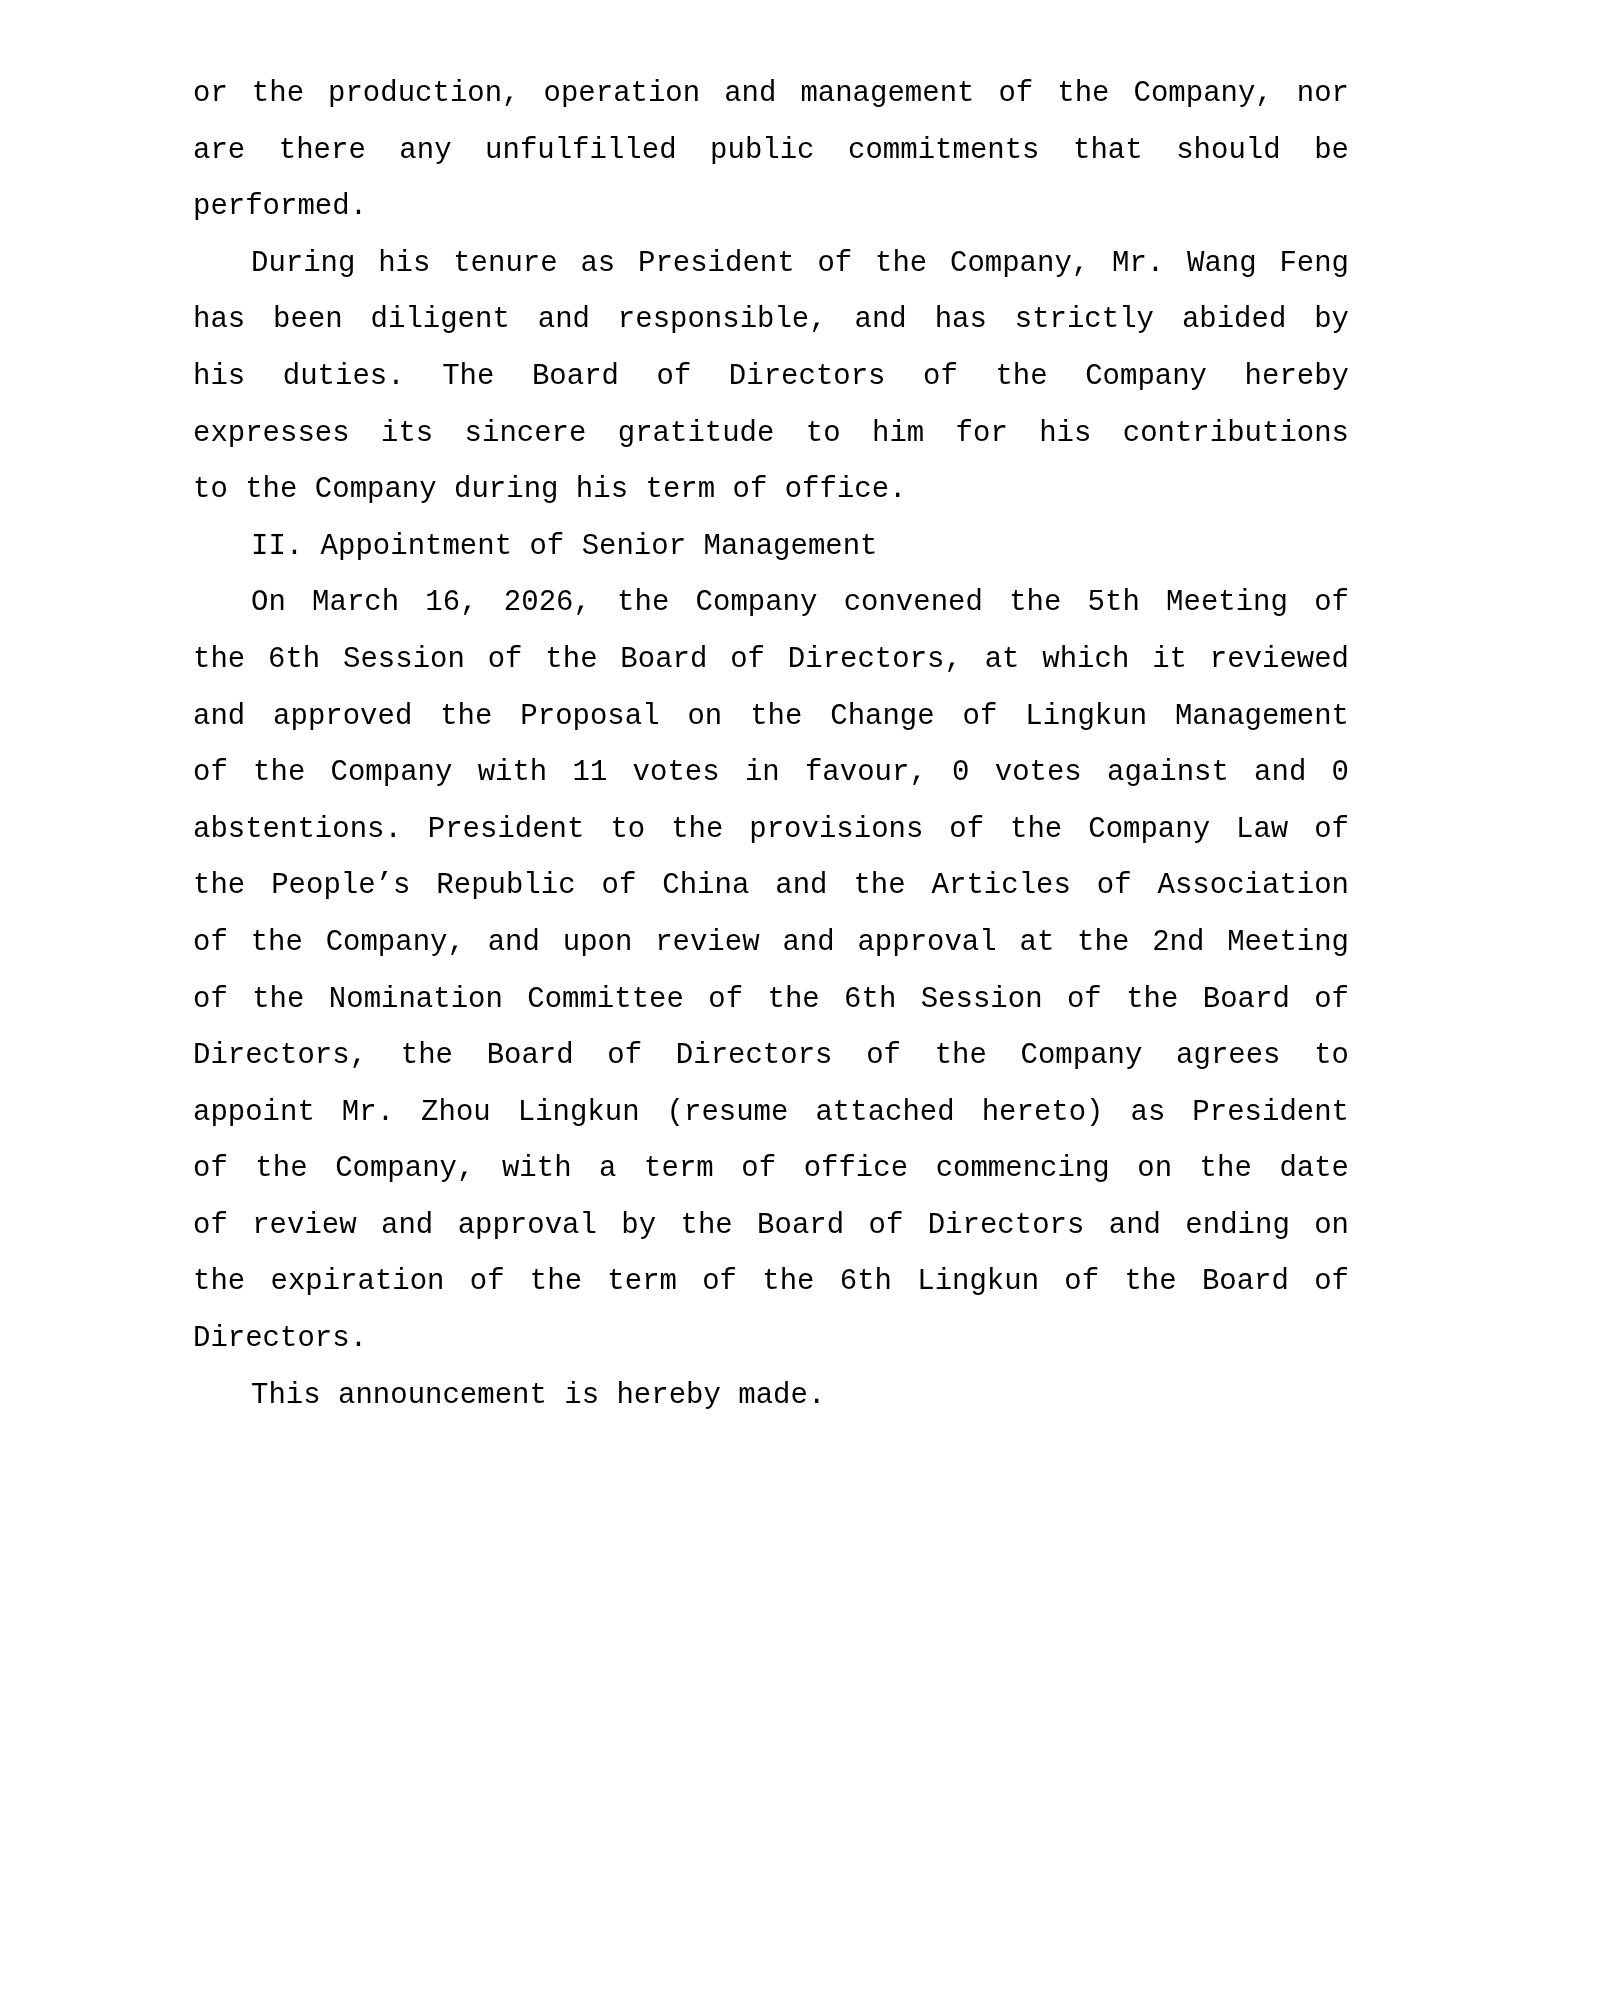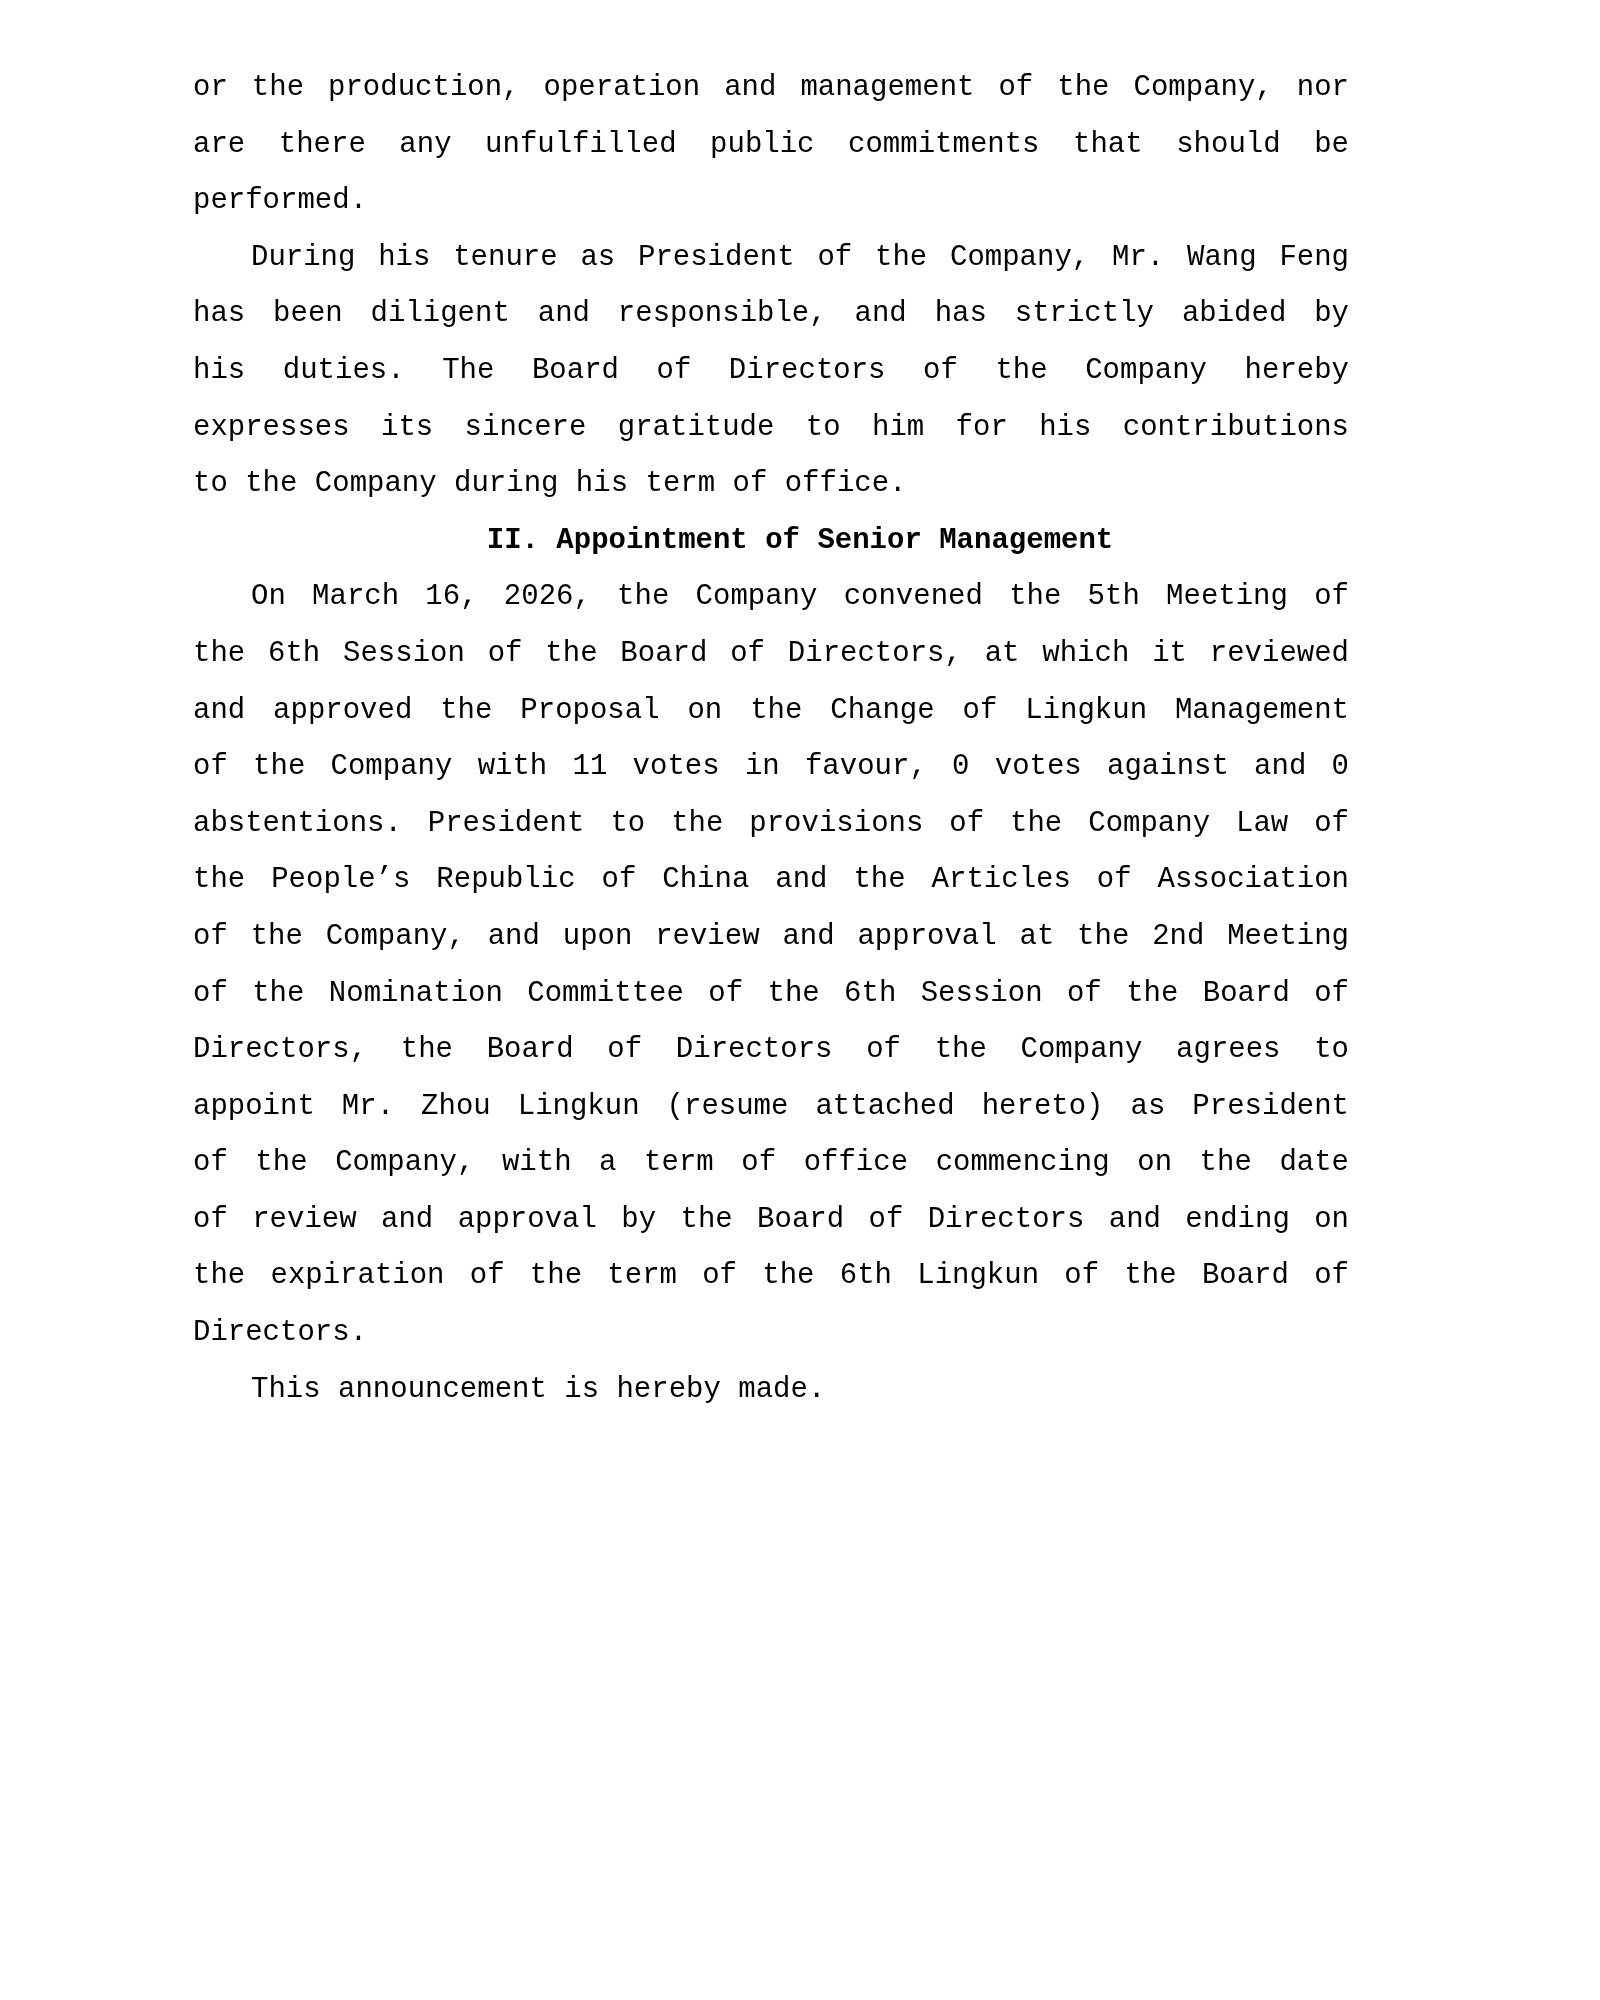--- a/index.html
+++ b/index.html
@@ -12,40 +12,39 @@
     width: 1600px;
     height: 2000px;
     background: #ffffff;
     color: #000000;
     font-family: "Liberation Mono", "DejaVu Sans Mono", monospace;
     overflow: hidden;
   }
   .doc {
     position: absolute;
     left: 193px;
-    top: 60px;
+    top: 66px;
     width: 1156px;
   }
   .ln {
     font-size: 29px;
     line-height: 56.6px;
     height: 56.6px;
     letter-spacing: 0px;
   }
   .j {
     text-align: justify;
     text-justify: inter-word;
     text-align-last: justify;
   }
   .ind {
     text-indent: 58px;
   }
   .bold {
-    font-weight: 700;
-    text-align: center;
+    font-weight: 400;
   }
 </style>
 </head>
 <body>
 
 <div class="page">
   <div class="doc">
 
     <div>
       <div class="ln j">or the production, operation and management of the Company, nor</div>

